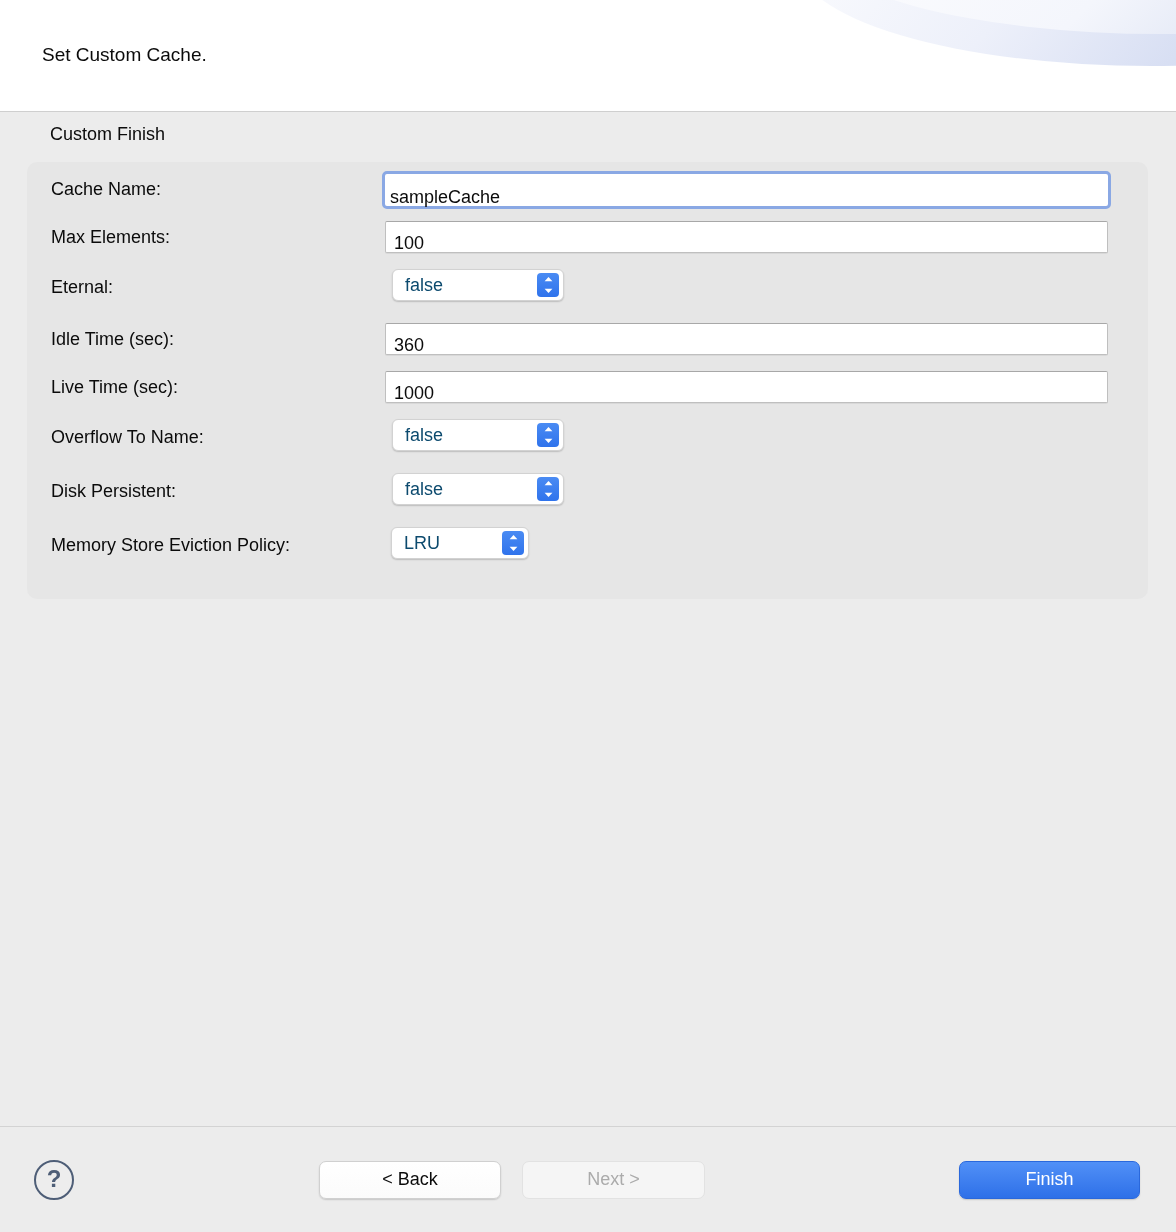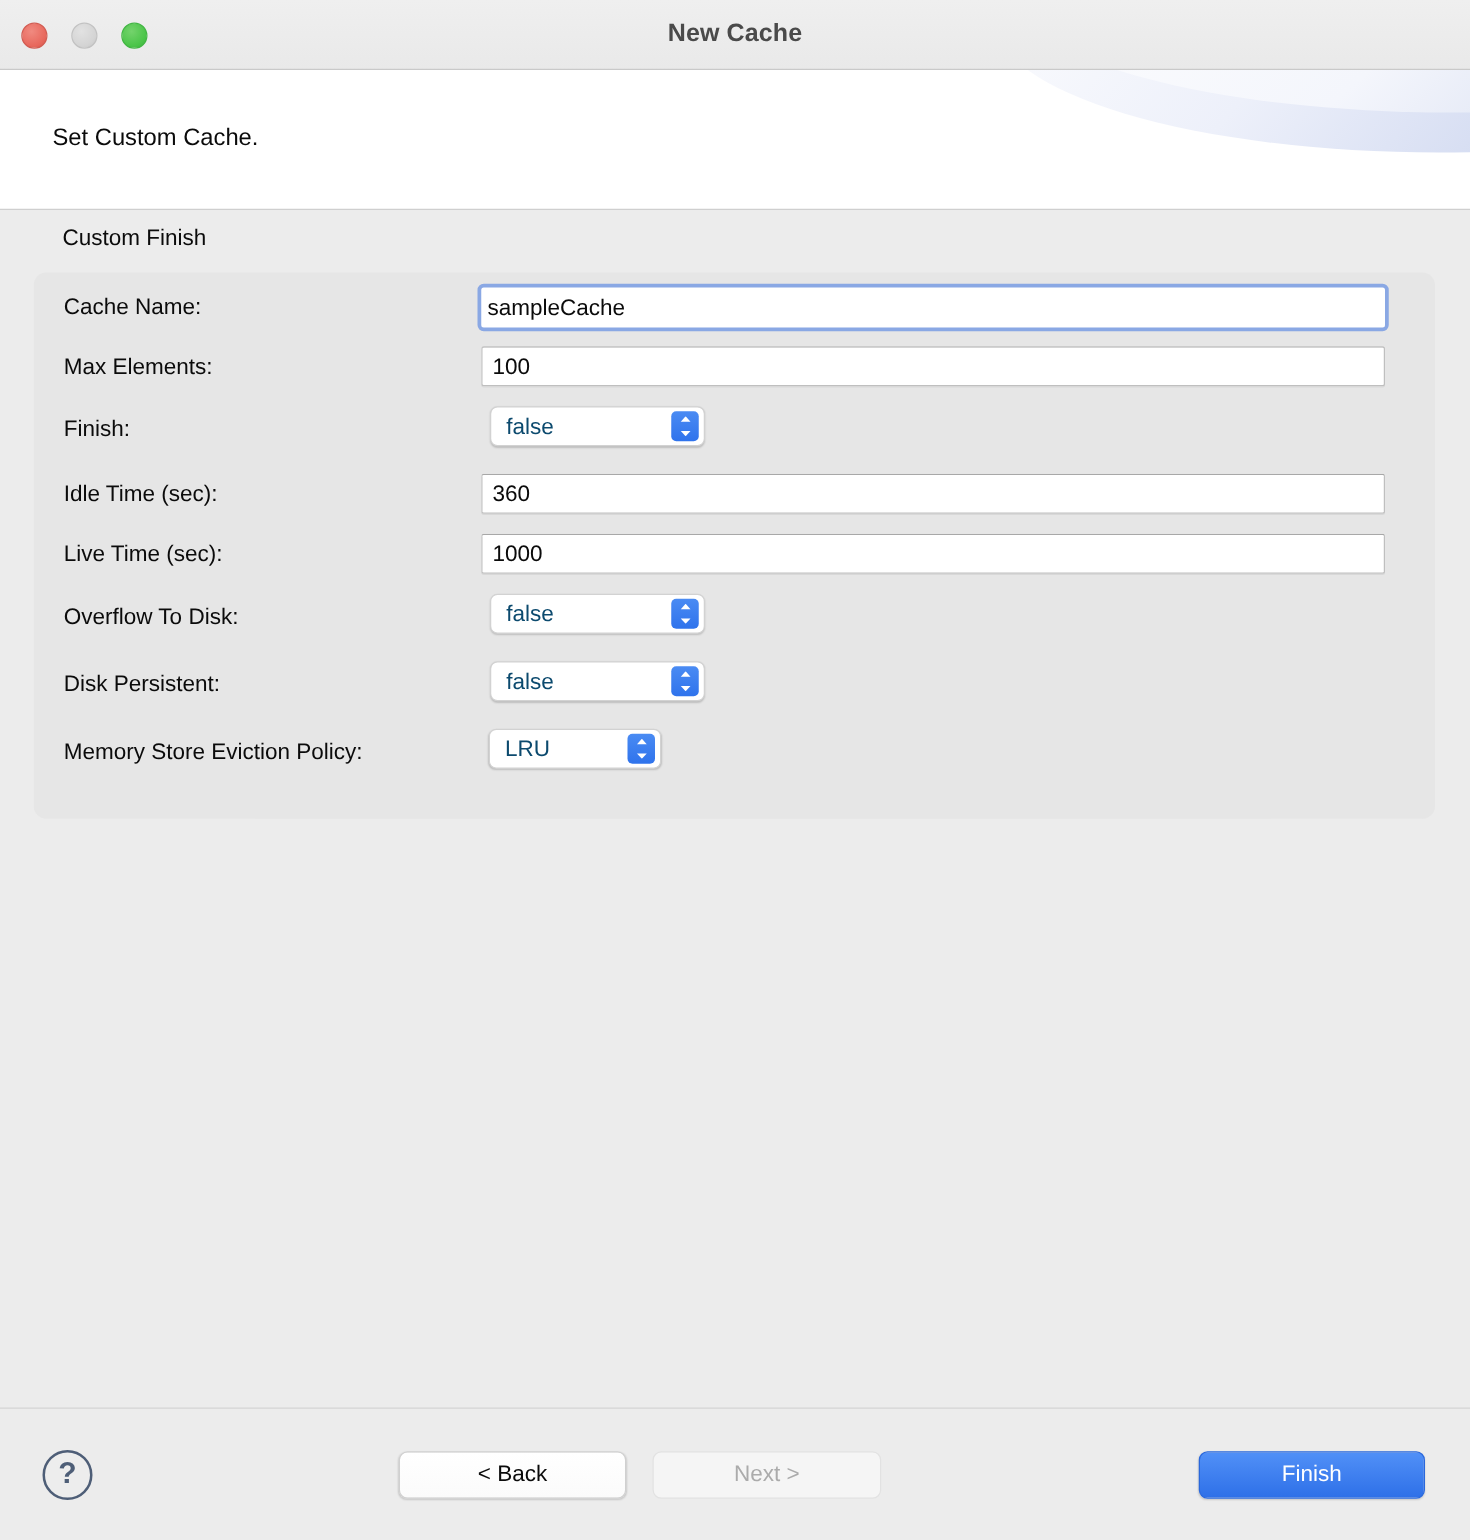--- a/index.html
+++ b/index.html
@@ -152,21 +152,21 @@
     height: 32px;
     box-sizing: border-box;
     background: #FFFFFF;
     border: 1px solid #BFBFBF;
     border-top-color: #A8A8A8;
     border-radius: 2px;
     font-size: 18px;
     color: #0B0B0B;
     padding: 0 8px;
     display: flex;
-    align-items: center;
+    align-items: flex-end;
     box-shadow: 0 1px 0 rgba(0,0,0,0.06);
   }
   .textfield.focused {
     left: 355px;
     width: 729px;
     height: 38px;
     border: 3px solid #8AA8E4;
     border-radius: 5px;
     padding: 0 5px;
     box-shadow: none;
@@ -276,28 +276,20 @@
   .btn-back   { left: 319px; width: 182px; }
   .btn-next   { left: 522px; width: 183px; }
   .btn-cancel { left: 740px; width: 183px; }
   .btn-finish { left: 959px; width: 181px; }
 </style>
 </head>
 <body>
 
 <div class="window">
 
-  <div class="titlebar">
-    <div class="traffic">
-      <div class="light close"></div>
-      <div class="light min"></div>
-      <div class="light max"></div>
-    </div>
-    <div class="window-title">New Cache</div>
-  </div>
 
   <div class="header-banner">
     <svg class="swoosh" viewBox="0 0 430 260">
       <defs>
         <linearGradient id="swGrad" x1="0" y1="0" x2="1" y2="0.25">
           <stop offset="0%" stop-color="#FFFFFF"></stop>
           <stop offset="45%" stop-color="#EDF0FA"></stop>
           <stop offset="100%" stop-color="#C3CEEC"></stop>
         </linearGradient>
         <linearGradient id="swGrad2" x1="0" y1="0" x2="1" y2="0.3">
@@ -327,21 +319,21 @@
         </div>
 
         <div class="row" style="top:58px;">
           <div class="label">Max Elements:</div>
           <div class="textfield" style="top:1px;">
             <span class="value">100</span>
           </div>
         </div>
 
         <div class="row" style="top:108px;">
-          <div class="label">Finish:</div>
+          <div class="label">Eternal:</div>
           <div class="popup" style="top:-1px; width:172px;">
             <span class="pvalue">false</span>
             <span class="stepper">
               <svg width="11" height="7" viewBox="0 0 11 7">
                   <path d="M5.5 0 L9.4 4.3 H1.6 Z" fill="#fff"></path>
                 </svg>
               <svg width="11" height="7" viewBox="0 0 11 7">
                   <path d="M5.5 7 L1.6 2.7 H9.4 Z" fill="#fff"></path>
                 </svg>
             </span>
@@ -356,21 +348,21 @@
         </div>
 
         <div class="row" style="top:208px;">
           <div class="label">Live Time (sec):</div>
           <div class="textfield" style="top:1px;">
             <span class="value">1000</span>
           </div>
         </div>
 
         <div class="row" style="top:258px;">
-          <div class="label">Overflow To Disk:</div>
+          <div class="label">Overflow To Name:</div>
           <div class="popup" style="top:-1px; width:172px;">
             <span class="pvalue">false</span>
             <span class="stepper">
               <svg width="11" height="7" viewBox="0 0 11 7">
                   <path d="M5.5 0 L9.4 4.3 H1.6 Z" fill="#fff"></path>
                 </svg>
               <svg width="11" height="7" viewBox="0 0 11 7">
                   <path d="M5.5 7 L1.6 2.7 H9.4 Z" fill="#fff"></path>
                 </svg>
             </span>

